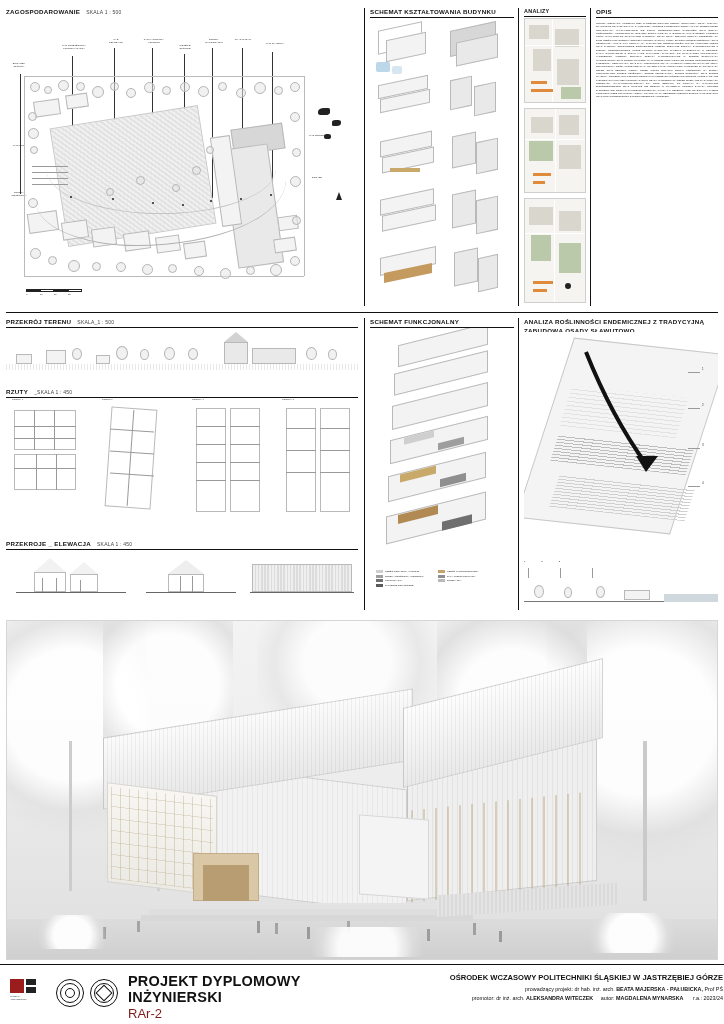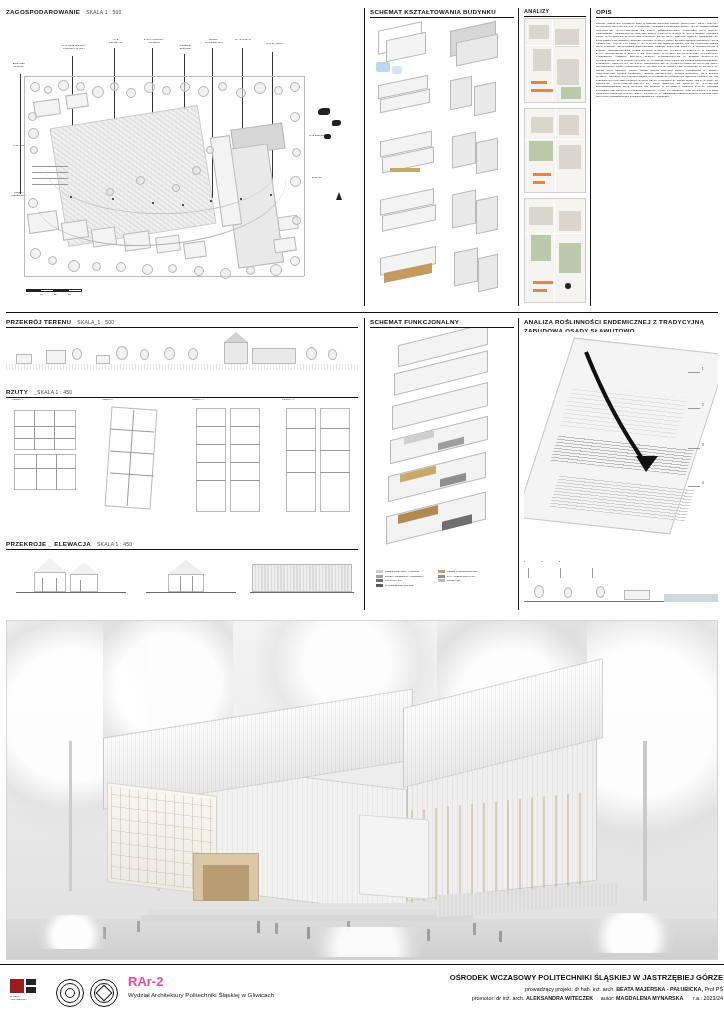--- a/index.html
+++ b/index.html
@@ -92,22 +92,22 @@
     border-top: 1px solid #111;
   }
   .f-title {
     font-size: 14.5px;
     font-weight: bold;
     letter-spacing: 0.2px;
     color: #111;
   }
   .f-sub {
     font-size: 13px;
-    font-weight: bold;
-    color: #ec4899;
+    font-weight: normal;
+    color: #7f1d1d;
   }
   .f-dept {
     font-size: 6.2px;
     color: #222;
   }
   .f-right-title {
     font-size: 7.6px;
     font-weight: bold;
     color: #111;
     text-align: right;
@@ -722,20 +722,21 @@
       <div style="position:absolute; left:50%; top:50%; width:10px; height:10px; margin:-5px 0 0 -5px;
                   border:0.6px solid #111; border-radius:50%;"></div>
     </div>
     <div class="seal" style="left:90px; top:14px; width:28px; height:28px;">
       <div style="position:absolute; inset:3px; border:0.6px solid #111; border-radius:50%;"></div>
       <div style="position:absolute; left:50%; top:50%; width:12px; height:12px; margin:-6px 0 0 -6px;
                   border:0.6px solid #111; transform:rotate(45deg);"></div>
     </div>
 
     <div style="position:absolute; left:128px; top:8px; width:270px;">
+      <div class="f-title">PROJEKT DYPLOMOWY INŻYNIERSKI</div>
       <div class="f-sub" style="margin-top:1px;">RAr-2</div>
       <div class="f-dept" style="margin-top:2px;">Wydział Architektury Politechniki Śląskiej w Gliwicach</div>
     </div>
 
     <div style="position:absolute; right:1px; top:8px; width:316px;">
       <div class="f-right-title">OŚRODEK WCZASOWY POLITECHNIKI ŚLĄSKIEJ W JASTRZĘBIEJ GÓRZE</div>
       <div class="f-line" style="margin-top:4px;">
         <span>prowadzący projekt:</span>
         <span>dr hab. inż. arch.</span>
         <b>BEATA MAJERSKA - PAŁUBICKA,</b>

